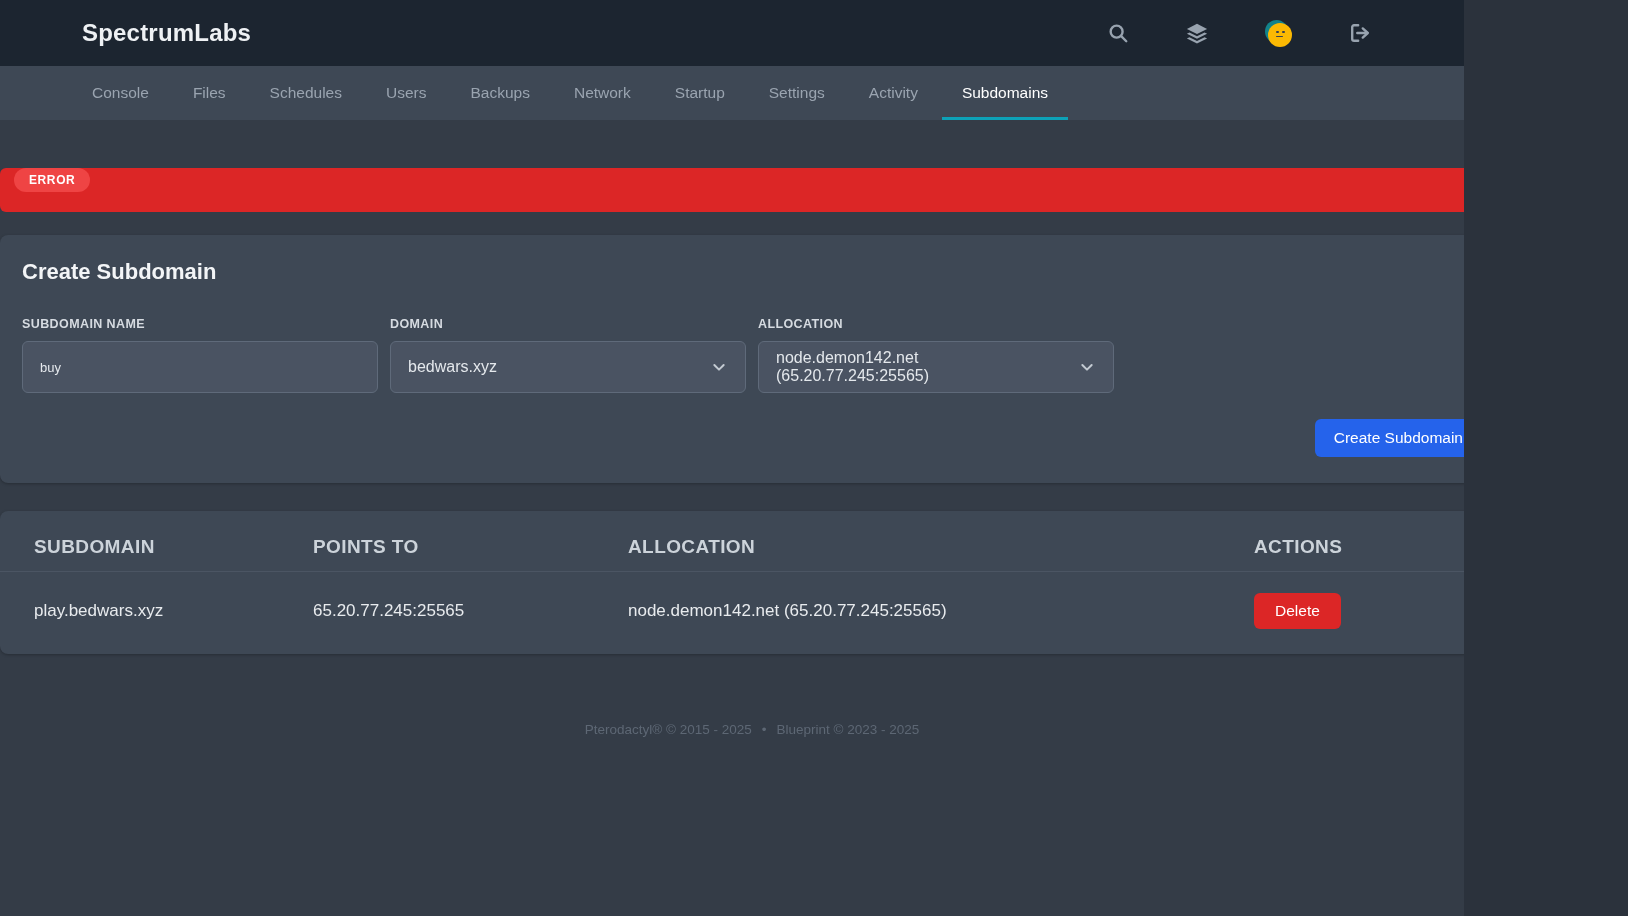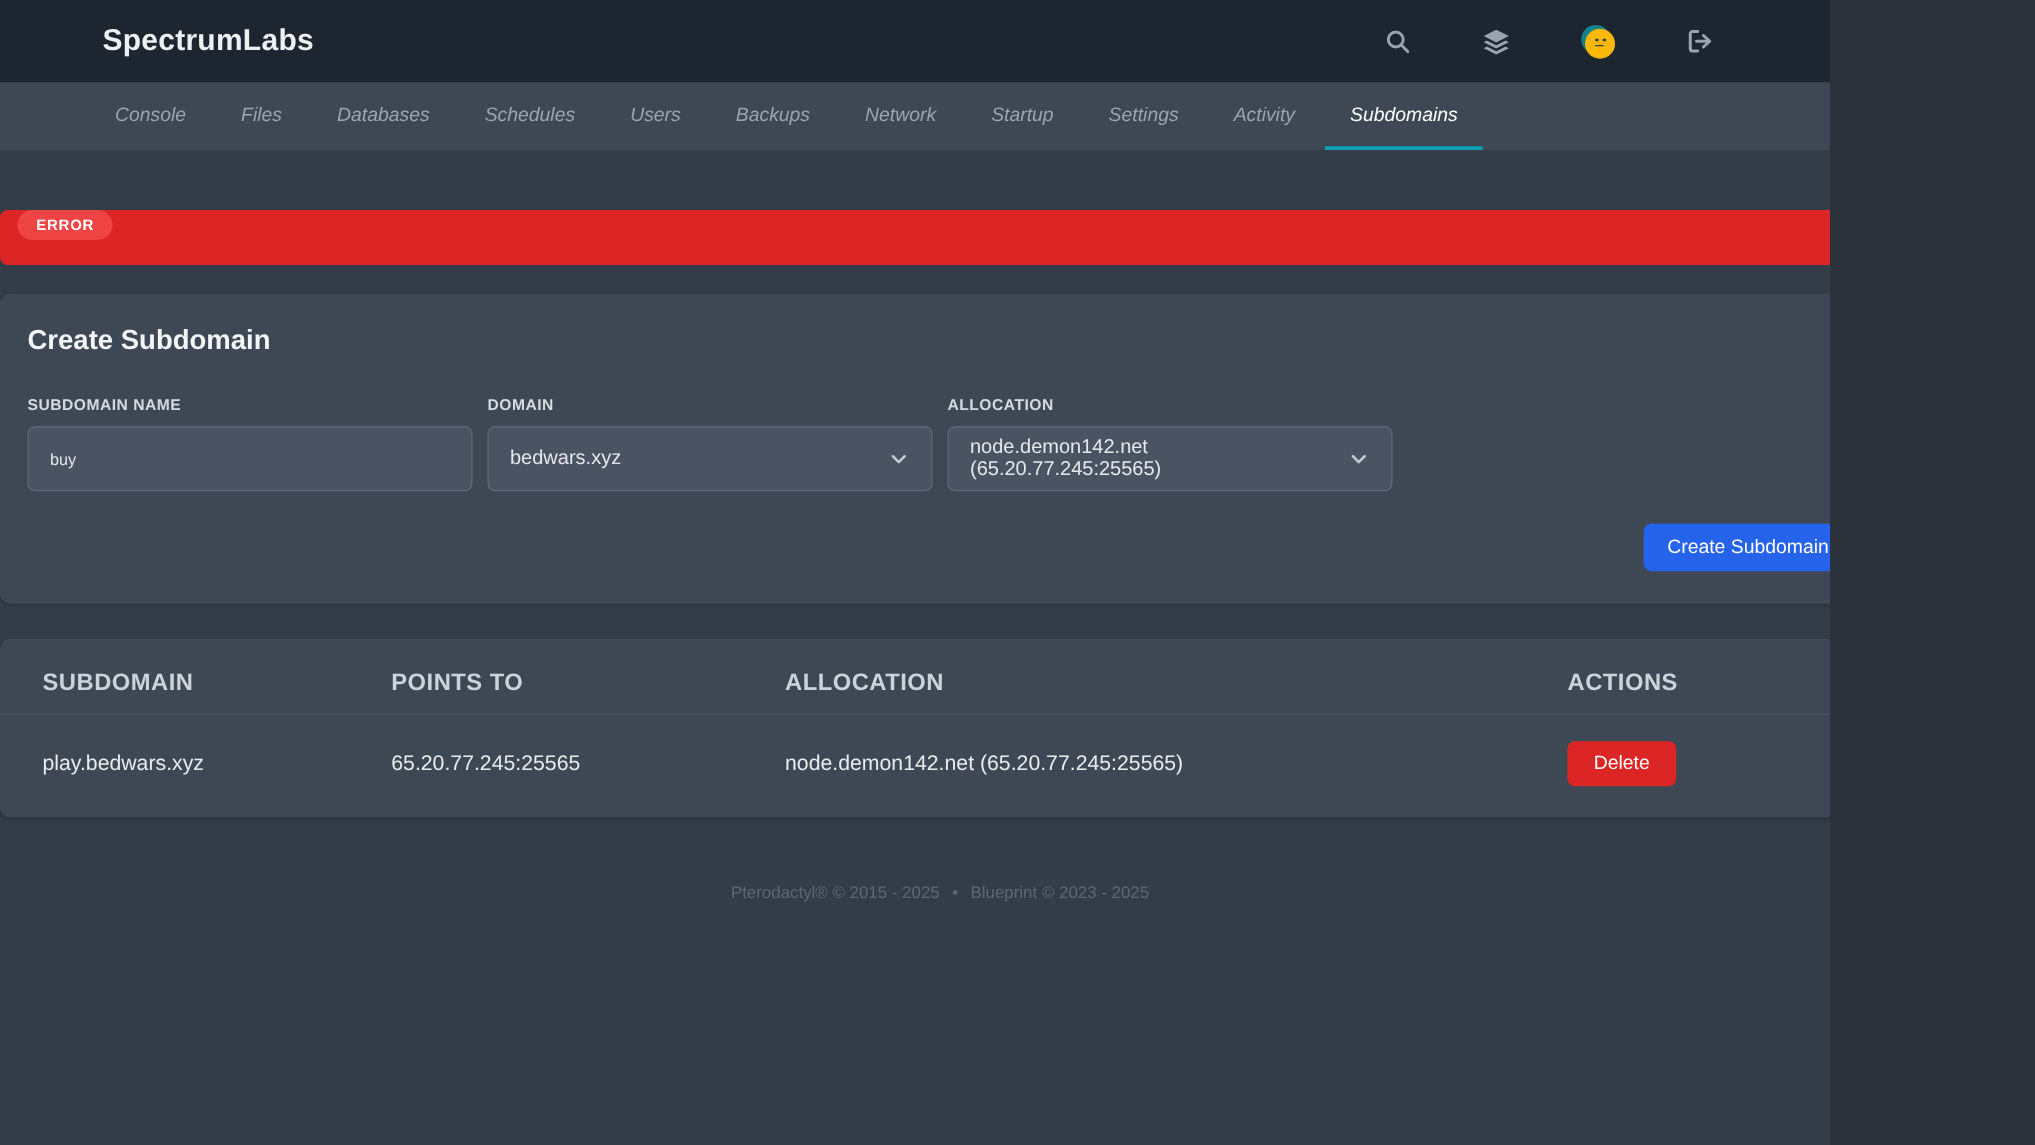--- a/index.html
+++ b/index.html
@@ -44,21 +44,21 @@
   .avatar .eye.l { left: 8px; } .avatar .eye.r { left: 14px; }
   .avatar .mouth {
     position: absolute; left: 8px; top: 13px; width: 7px; height: 1.8px;
     background: #374151; border-radius: 1px;
   }
 
   
   .navbar { height: 54px; background: #3e4855; }
   .nav-inner {
     height: 100%; margin: 0 62px; padding-left: 8px;
-    display: flex; align-items: stretch; font-style: italic;
+    display: flex; align-items: stretch;
   }
   .tab {
     display: flex; align-items: center;
     padding: 0 20px; margin: 0 2px;
     color: #9aa4b0; font-size: 15.5px; cursor: pointer;
     border-bottom: 3px solid transparent; border-top: 3px solid transparent;
   }
   .tab.active { color: #ffffff; border-bottom-color: #0da2b8; }
 
   
@@ -137,21 +137,21 @@
   }
   .tbl-head { padding: 25px 34px 13px 34px; border-bottom: 1px solid #4b5563; }
   .tbl-head .th {
     color: #ccd3da; font-size: 19px; font-weight: bold; letter-spacing: 0.4px;
   }
   .tbl-row { padding: 21px 34px 25px 34px; }
   .tbl-row .td { color: #e8ebee; font-size: 17px; }
 
   
   .footer {
-    margin-top: 52px; text-align: center;
+    margin-top: 68px; text-align: center;
     color: #5d6774; font-size: 13.5px;
   }
   .footer .dot { margin: 0 10px; }
 </style>
 </head>
 <body>
 
 <div class="screen">
 
   <div class="topbar">
@@ -185,21 +185,20 @@
           <line x1="20" y1="12" x2="9" y2="12"></line>
         </svg>
       </span>
     </div>
   </div>
 
   <div class="navbar">
     <div class="nav-inner">
       <div class="tab">Console</div>
       <div class="tab">Files</div>
-      <div class="tab">Databases</div>
       <div class="tab">Schedules</div>
       <div class="tab">Users</div>
       <div class="tab">Backups</div>
       <div class="tab">Network</div>
       <div class="tab">Startup</div>
       <div class="tab">Settings</div>
       <div class="tab">Activity</div>
       <div class="tab active">Subdomains</div>
     </div>
   </div>

